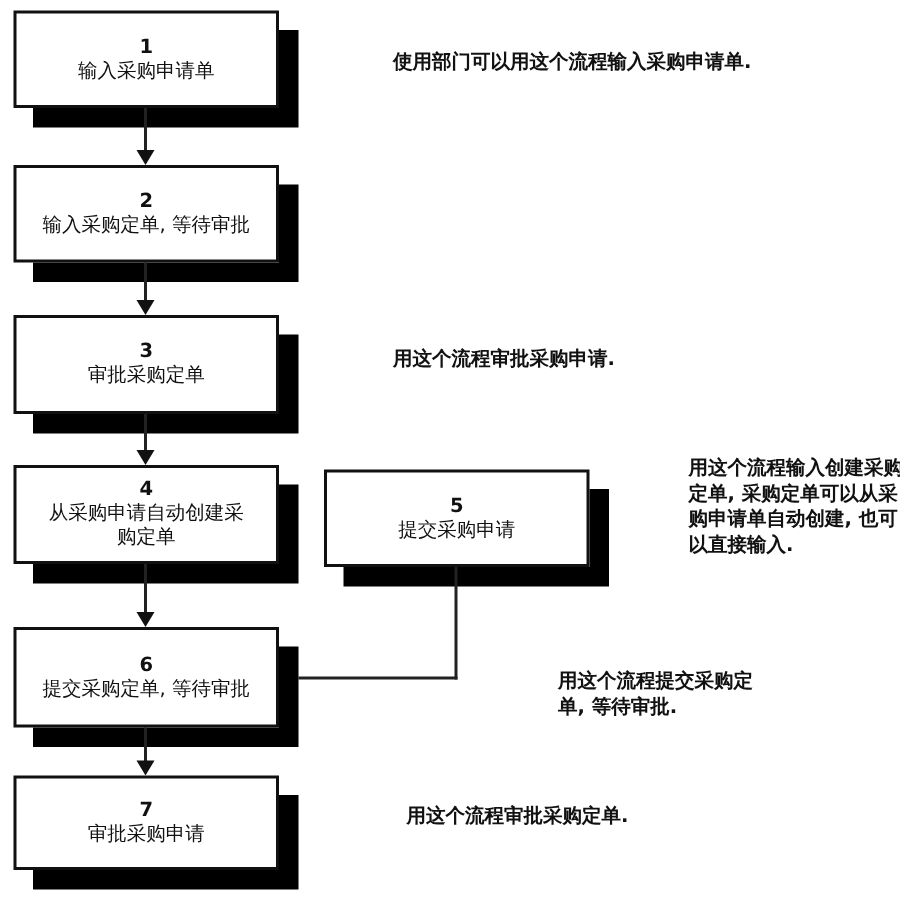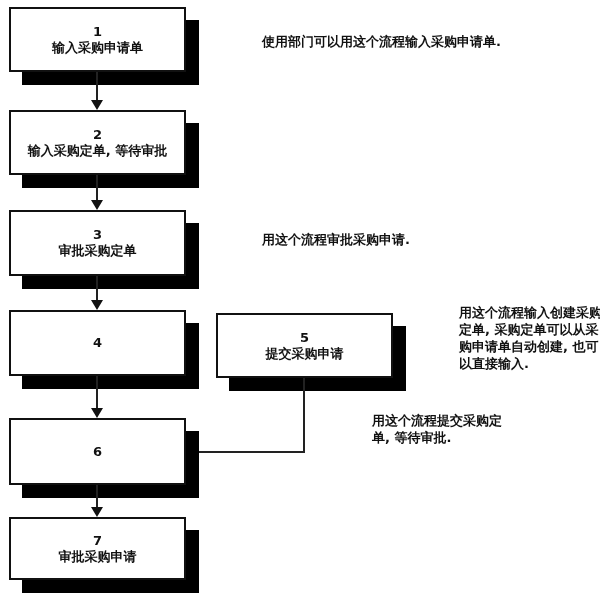--- a/index.html
+++ b/index.html
@@ -7,21 +7,21 @@
     position:relative;width:600px;height:600px;background:#ffffff;
     font-family:"DejaVu Sans",sans-serif;color:#111111;overflow:hidden;
   }
   .shadow{position:absolute;background:#000000;}
   .box{
     position:absolute;background:#ffffff;border:2px solid #111111;
     box-sizing:border-box;display:flex;flex-direction:column;
     align-items:center;justify-content:center;text-align:center;
   }
   .num{font-size:13px;font-weight:bold;line-height:16px;}
-  .lbl{font-size:13px;font-weight:bold;line-height:16px;white-space:pre-line;}
+  .lbl{font-size:13px;font-weight:normal;line-height:16px;white-space:pre-line;}
   .vline{position:absolute;width:2px;background:#222222;}
   .hline{position:absolute;height:2px;background:#222222;}
   .ahead{
     position:absolute;width:0;height:0;
     border-left:6px solid transparent;border-right:6px solid transparent;
     border-top:10px solid #111111;
   }
   .ann{
     position:absolute;font-size:13px;font-weight:bold;line-height:17px;
     white-space:pre-line;color:#111111;margin-left:35px;
@@ -55,50 +55,54 @@
     <div class="num">3</div>
     <div class="lbl">审批采购定单</div>
   </div>
 
   <div class="vline" style="left:96px;top:276px;height:26px"></div>
   <div class="ahead" style="left:91px;top:300px"></div>
 
   <div class="shadow" style="left:22px;top:323px;width:177px;height:66px"></div>
   <div class="box" style="left:9px;top:310px;width:177px;height:66px">
     <div class="num">4</div>
+    <div class="lbl">从采购申请自动创建采
+购定单</div>
   </div>
 
   <div class="shadow" style="left:229px;top:326px;width:177px;height:65px"></div>
   <div class="box" style="left:216px;top:313px;width:177px;height:65px">
     <div class="num">5</div>
     <div class="lbl">提交采购申请</div>
   </div>
 
   <div class="vline" style="left:96px;top:376px;height:33px"></div>
   <div class="ahead" style="left:91px;top:408px"></div>
 
   <div class="vline" style="left:303px;top:378px;height:75px"></div>
   <div class="hline" style="left:199px;top:451px;width:106px"></div>
 
   <div class="shadow" style="left:22px;top:431px;width:177px;height:67px"></div>
   <div class="box" style="left:9px;top:418px;width:177px;height:67px">
     <div class="num">6</div>
+    <div class="lbl">提交采购定单, 等待审批</div>
   </div>
 
   <div class="vline" style="left:96px;top:485px;height:24px"></div>
   <div class="ahead" style="left:91px;top:507px"></div>
 
   <div class="shadow" style="left:22px;top:530px;width:177px;height:63px"></div>
   <div class="box" style="left:9px;top:517px;width:177px;height:63px">
     <div class="num">7</div>
     <div class="lbl">审批采购申请</div>
   </div>
 
   <div class="ann" style="left:227px;top:33px;width:345px">使用部门可以用这个流程输入采购申请单.</div>
   <div class="ann" style="left:424px;top:304px;width:172px">用这个流程输入创建采购
 定单, 采购定单可以从采
 购申请单自动创建, 也可
 以直接输入.</div>
   <div class="ann" style="left:227px;top:231px;width:300px">用这个流程审批采购申请.</div>
-  <div class="ann" style="left:337px;top:412px;width:170px">用这个流程提交采购定
+  <div class="ann" style="left:337px;top:446px;width:170px">用这个流程提交采购定
 单, 等待审批.</div>
+  <div class="ann" style="left:236px;top:536px;width:300px">用这个流程审批采购定单.</div>
 
 </div>
 
 </body></html>

